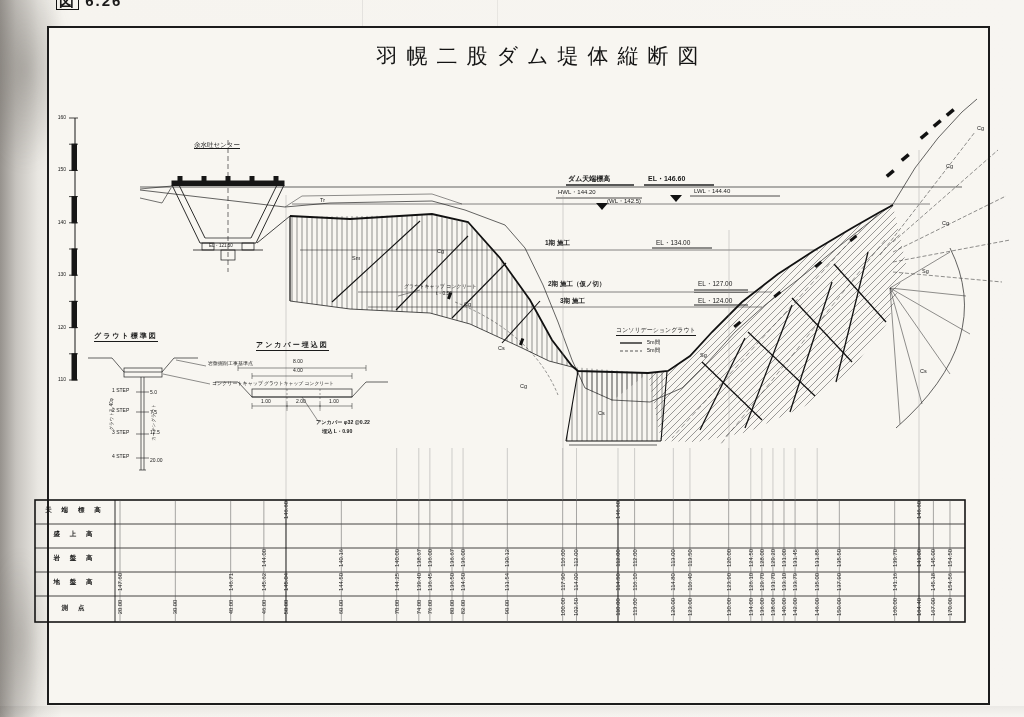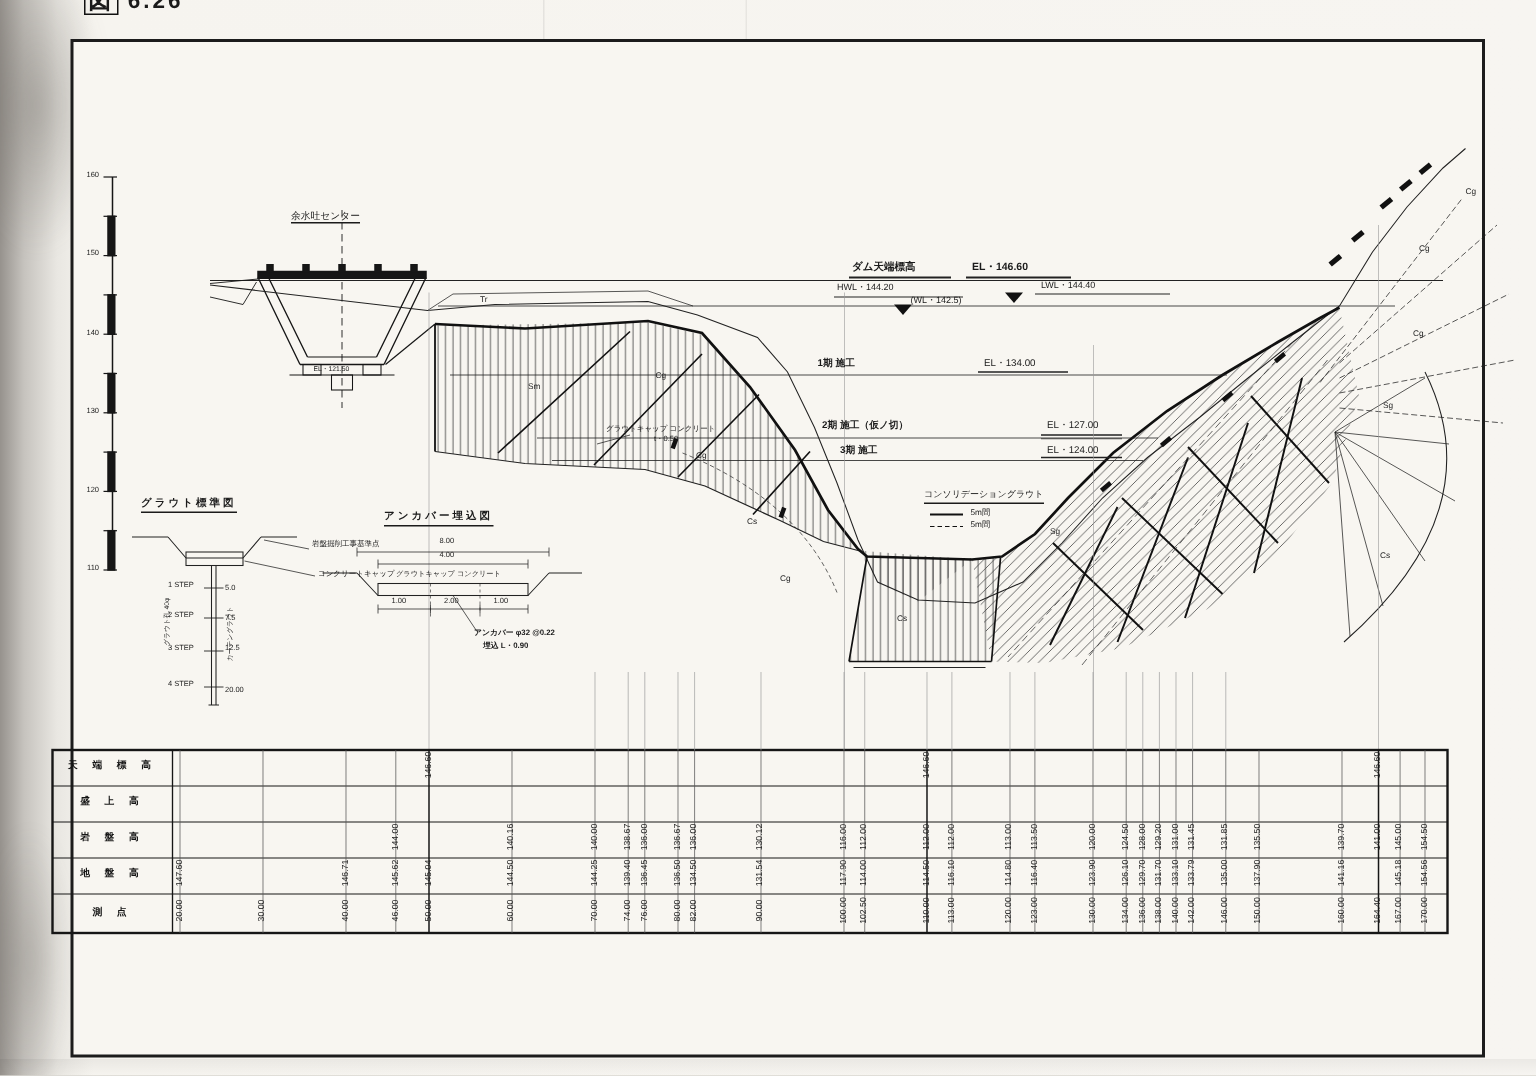--- a/index.html
+++ b/index.html
@@ -259,20 +259,21 @@
         <line x1="795.0626" y1="448" x2="795.0626" y2="500" stroke="#999" stroke-width="0.45"></line>
         <line x1="817.1958" y1="448" x2="817.1958" y2="500" stroke="#999" stroke-width="0.45"></line>
       </g>
   </svg>
 
   <div class="lbl b" style="left:56px;top:-7px;font-size:15px;letter-spacing:2px;">
     <span style="border:1.5px solid #111;padding:0 2px;">図</span>
     <span>6.26</span>
   </div>
 
+  <div class="lbl" style="left:352px;top:44px;width:380px;text-align:center;font-size:21px;letter-spacing:9px;color:#141414;">羽幌二股ダム堤体縦断図</div>
 
   <div id="scale-labels">
       <div class="scalelbl" style="left:48px;top:114px;">160</div>
       <div class="scalelbl" style="left:48px;top:166.4px;">150</div>
       <div class="scalelbl" style="left:48px;top:218.8px;">140</div>
       <div class="scalelbl" style="left:48px;top:271.2px;">130</div>
       <div class="scalelbl" style="left:48px;top:323.6px;">120</div>
       <div class="scalelbl" style="left:48px;top:376px;">110</div>
     </div>
 

